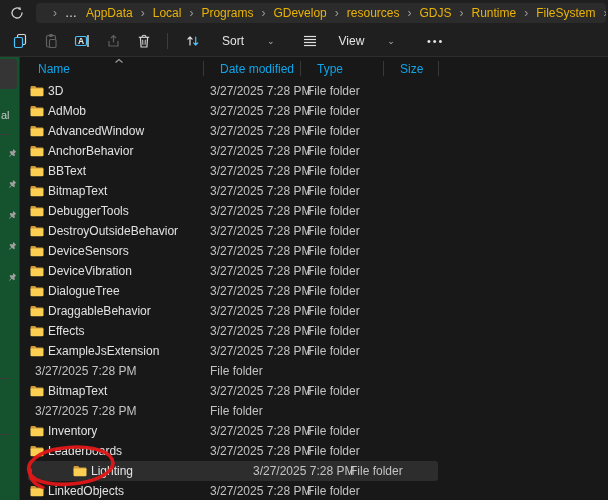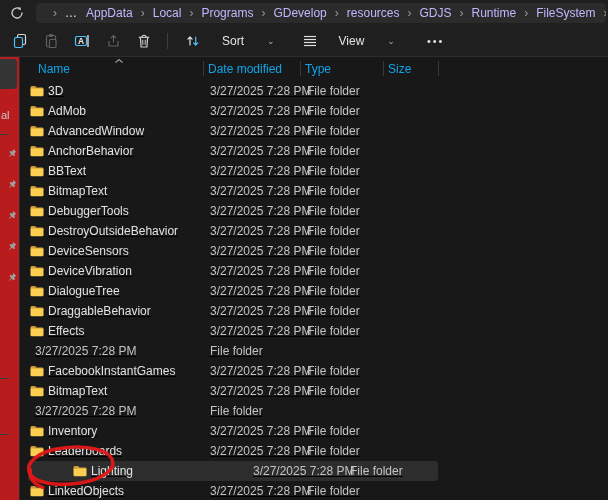--- a/index.html
+++ b/index.html
@@ -6,52 +6,52 @@
   html,body { background:#000; }
   body { font-family:"Liberation Sans", sans-serif; }
   .window { width:608px; height:500px; position:relative; background:#181818; overflow:hidden; }
 
   
   .topbar { height:26px; background:#1f1f1f; position:relative; }
   .refresh-btn { position:absolute; left:3px; top:2px; width:28px; height:22px;
     display:flex; align-items:center; justify-content:center; background:transparent; border:none; border-radius:4px; }
   .addressbar { position:absolute; left:36px; right:2px; top:3px; height:20px; background:#2b2b2b;
     border-radius:4px; display:flex; align-items:center; padding:0 9px; gap:8px; overflow:hidden; }
-  .crumb { color:#c4b5fd; font-size:12px; white-space:nowrap; cursor:default; }
+  .crumb { color:#eab308; font-size:12px; white-space:nowrap; cursor:default; }
   .chev { color:#9a9a9a; font-size:12px; line-height:1; }
   .overflow { color:#e6e6e6; font-size:12px; letter-spacing:1px; }
 
   
   .toolbar { height:30px; background:#1f1f1f; display:flex; align-items:center; padding-left:6px; }
   .tbtn { width:27px; height:24px; display:flex; align-items:center; justify-content:center; border-radius:4px; margin-right:4px; }
   .tbtn.disabled { opacity:.38; }
   .tsep { width:1px; height:16px; background:#3d3d3d; margin:0 10px 0 6px; }
   .tgroup { display:flex; align-items:center; gap:22px; padding:0 8px; height:24px; border-radius:4px; margin-right:12px; }
   .tlabel { color:#e4e4e4; font-size:12px; }
   .chevdn { color:#b0b0b0; font-size:9px; margin-left:1px; }
   .more { margin-left:6px; color:#e4e4e4; letter-spacing:2px; font-size:11px; padding:0 6px; }
 
   
   .main { display:flex; height:444px; border-top:1px solid #2d2d2d; }
-  .navstrip { width:20px; background:#b91c1c; border-right:1px solid #2d2d2d; position:relative; flex:none; }
+  .navstrip { width:20px; background:#14532d; border-right:1px solid #2d2d2d; position:relative; flex:none; }
   .nav-block { position:absolute; top:2px; left:0; width:17px; height:30px; background:#353535; border-radius:0 4px 4px 0; }
   .nav-partial { position:absolute; top:52px; left:1px; font-size:11px; color:#c8c8c8; }
   .nav-div { position:absolute; left:0; width:9px; height:1px; background:#3c3c3c; }
   .pins { position:absolute; top:91px; left:7px; display:flex; flex-direction:column; gap:21px; }
   .pin { width:10px; height:10px; }
 
   .listpane { flex:1; position:relative; background:#181818; }
   .lheader { height:24px; display:grid; grid-template-columns:183px 97px 83px 55px 1fr; align-items:center;
     color:#0ea5e9; font-size:12px; position:relative; }
   .hc-name { padding-left:18px; }
-  .hc-pad { padding-left:5px; }
+  .hc-pad { padding-left:17px; }
   .hsep { position:absolute; top:4px; width:1px; height:15px; background:#383838; }
   .sort-caret { position:absolute; left:94px; top:1px; }
 
-  #rows { margin-left:8px; width:410px;text-decoration:underline; }
+  #rows { margin-left:8px; width:410px; }
   .row { height:20px; display:grid; grid-template-columns:175px 97px 83px 55px; align-items:center;
     font-size:12px; border-radius:3px; cursor:default; }
   .row.hl { background:#2d2d2d;padding-left:43px; }
   .c-name { display:flex; align-items:center; gap:4px; padding-left:2px; color:#e2e2e2; overflow:hidden; white-space:nowrap; }
   .c-date, .c-type, .c-size { padding-left:7px; color:#c3c3c3; white-space:nowrap; }
   .ficon { display:flex; flex:none; }
 
   .annotation-svg { position:absolute; left:0; top:0; z-index:9; pointer-events:none; }
 </style>
 </head>
@@ -373,34 +373,34 @@
                   <rect x="0.5" y="3.4" width="13" height="7.8" rx="1.3" fill="#fccf53"></rect>
                 </svg>
               </span>
               <span>Effects</span>
             </div>
             <div class="c-date">3/27/2025 7:28 PM</div>
             <div class="c-type">File folder</div>
             <div class="c-size"></div>
           </div>
           <div class="row">
-            <div class="c-date">3/27/2025 7:28 PM</div>
-            <div class="c-type">File folder</div>
-            <div class="c-size"></div>
-          </div>
-          <div class="row">
-            <div class="c-name">
-              <span class="ficon">
-                <svg width="14" height="12" viewBox="0 0 14 12">
-                  <path d="M0.5 2.6 C0.5 1.7 1.1 1.1 1.9 1.1 H5.1 L6.5 2.5 H12.1 C12.9 2.5 13.5 3.1 13.5 3.9 V5 H0.5 Z" fill="#cf9a38"></path>
-                  <rect x="0.5" y="3.4" width="13" height="7.8" rx="1.3" fill="#fccf53"></rect>
-                </svg>
-              </span>
-              <span>FacebookInstantGames</span>
-            </div>
+            <div class="c-name">
+              <span class="ficon">
+                <svg width="14" height="12" viewBox="0 0 14 12">
+                  <path d="M0.5 2.6 C0.5 1.7 1.1 1.1 1.9 1.1 H5.1 L6.5 2.5 H12.1 C12.9 2.5 13.5 3.1 13.5 3.9 V5 H0.5 Z" fill="#cf9a38"></path>
+                  <rect x="0.5" y="3.4" width="13" height="7.8" rx="1.3" fill="#fccf53"></rect>
+                </svg>
+              </span>
+              <span>ExampleJsExtension</span>
+            </div>
+            <div class="c-date">3/27/2025 7:28 PM</div>
+            <div class="c-type">File folder</div>
+            <div class="c-size"></div>
+          </div>
+          <div class="row">
             <div class="c-date">3/27/2025 7:28 PM</div>
             <div class="c-type">File folder</div>
             <div class="c-size"></div>
           </div>
           <div class="row">
             <div class="c-name">
               <span class="ficon">
                 <svg width="14" height="12" viewBox="0 0 14 12">
                   <path d="M0.5 2.6 C0.5 1.7 1.1 1.1 1.9 1.1 H5.1 L6.5 2.5 H12.1 C12.9 2.5 13.5 3.1 13.5 3.9 V5 H0.5 Z" fill="#cf9a38"></path>
                   <rect x="0.5" y="3.4" width="13" height="7.8" rx="1.3" fill="#fccf53"></rect>

